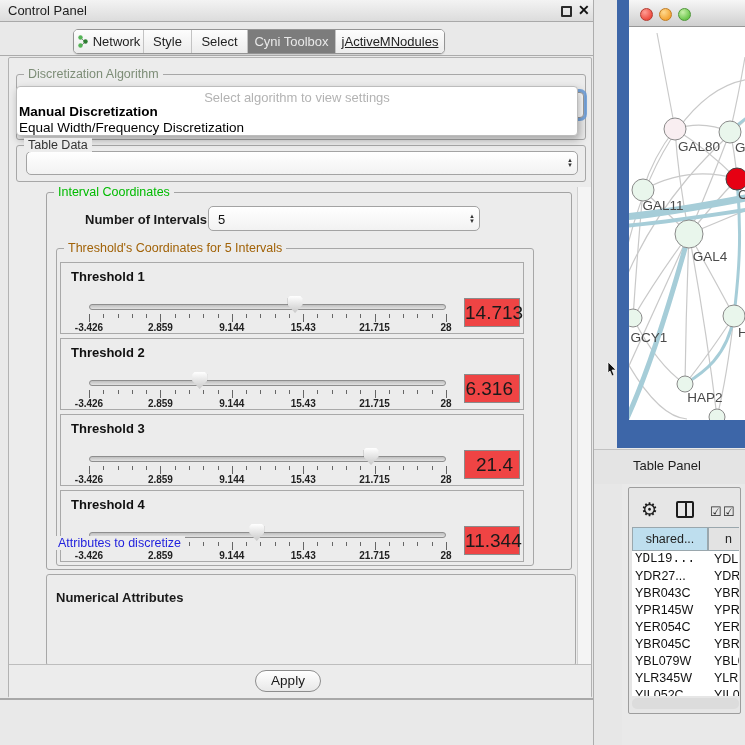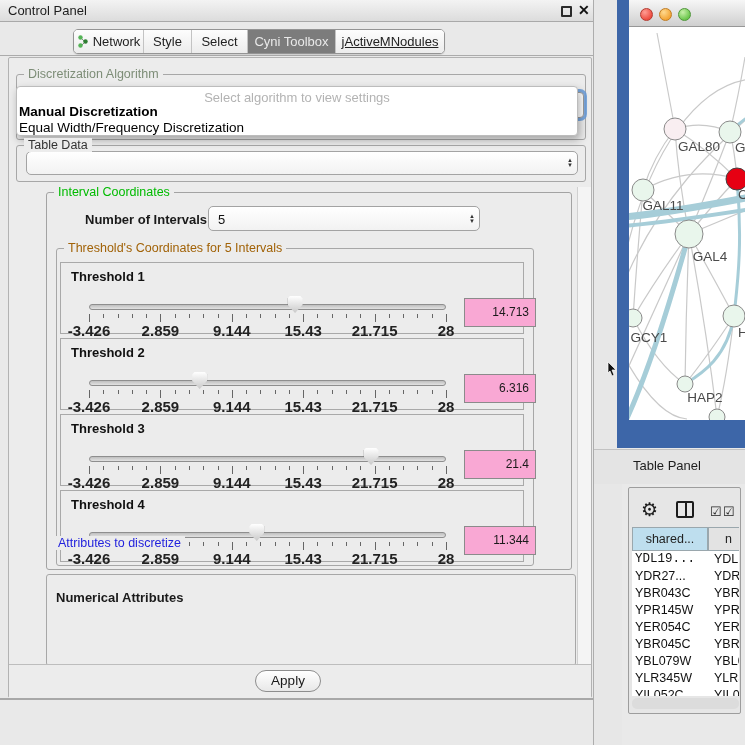--- a/index.html
+++ b/index.html
@@ -47,22 +47,22 @@
   #interval-title { left:54px; top:185px; color:#00bb00; }
   #noi-label { left:85px; top:212px; font-weight:bold; font-size:13px; }
   #thresh-group { left:56px; top:248px; width:478px; height:318px; }
   #thresh-title { left:48px; top:241px; color:#a16207;margin-left:16px; }
 
   .thresh-box { position:absolute; left:60px; width:464px; height:72px; border:1px solid #a9a9a9; background:#ececec; }
   .thresh-label { position:absolute; left:10px; top:6px; font-weight:bold; font-size:13px; color:#111; }
   .track { position:absolute; left:28px; top:41px; width:357px; height:6px; background:linear-gradient(#bfbfbf,#e2e2e2); border:1px solid #8e8e8e; border-radius:3px; }
   .thumb { position:absolute; top:33px; width:15px; height:17px; background:linear-gradient(#ffffff,#c9c9c9); clip-path:polygon(15% 0,85% 0,100% 14%,100% 52%,50% 100%,0 52%,0 14%); filter:drop-shadow(0 0 1px #555); }
   .tick { position:absolute; width:1px; background:#666; }
-  .tick-label { position:absolute; transform:translateX(-50%); font-size:15px; font-weight:bold; color:#222; white-space:nowrap; }
-  .value-box { position:absolute; left:403px; top:35px; width:72px; height:29px; background:#f9a8d4; border:1px solid #8b8b8b; font-size:12px; text-align:right; line-height:27px; padding-right:6px; }
+  .tick-label { position:absolute; transform:translateX(-50%); font-size:10px; font-weight:bold; color:#222; white-space:nowrap; }
+  .value-box { position:absolute; left:403px; top:35px; width:56px; height:29px; background:#ef4444; border:1px solid #8b8b8b; font-size:19px; text-align:right; line-height:27px; padding-right:6px; }
 
   
   #attr-group { left:46px; top:574px; width:530px; height:92px; }
   #attr-title { left:54px; top:536px; color:#2222dd; }
   #attr-sub { left:56px; top:590px; font-weight:bold; font-size:13px; }
   #attr-list { left:62px; top:608px; width:510px; height:56px; background:#fff; border:1px solid #b3b3b3; overflow:hidden; }
   .attr-item { position:absolute; left:16px; height:17px; font-size:13px; line-height:17px; color:#111; white-space:nowrap; }
   #attr-scroll { position:absolute; right:1px; top:1px; width:13px; height:54px; background:#f0f0f0; }
   #attr-thumb { position:absolute; left:2px; top:2px; width:9px; height:46px; background:#b9b9b9; border-radius:5px; }
 

